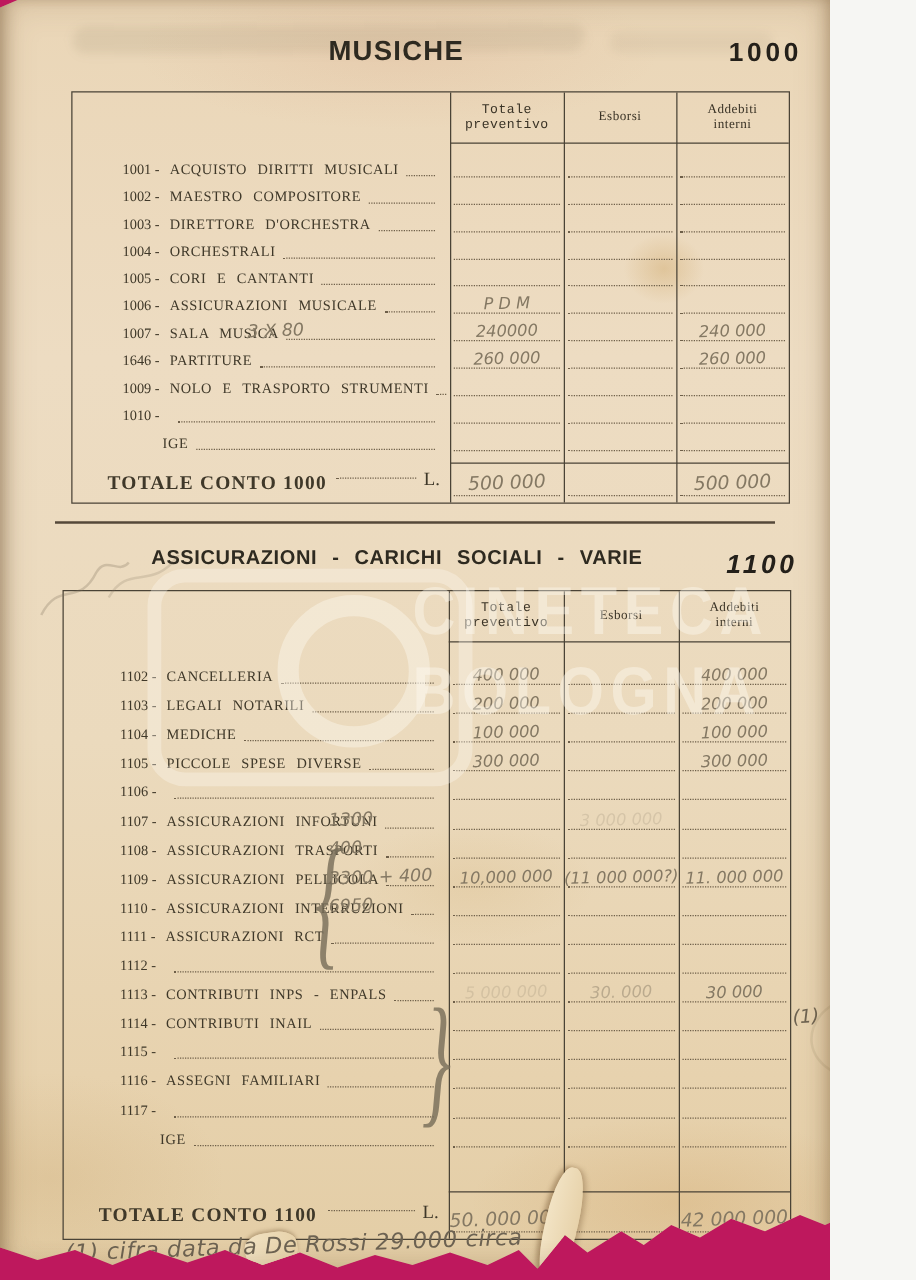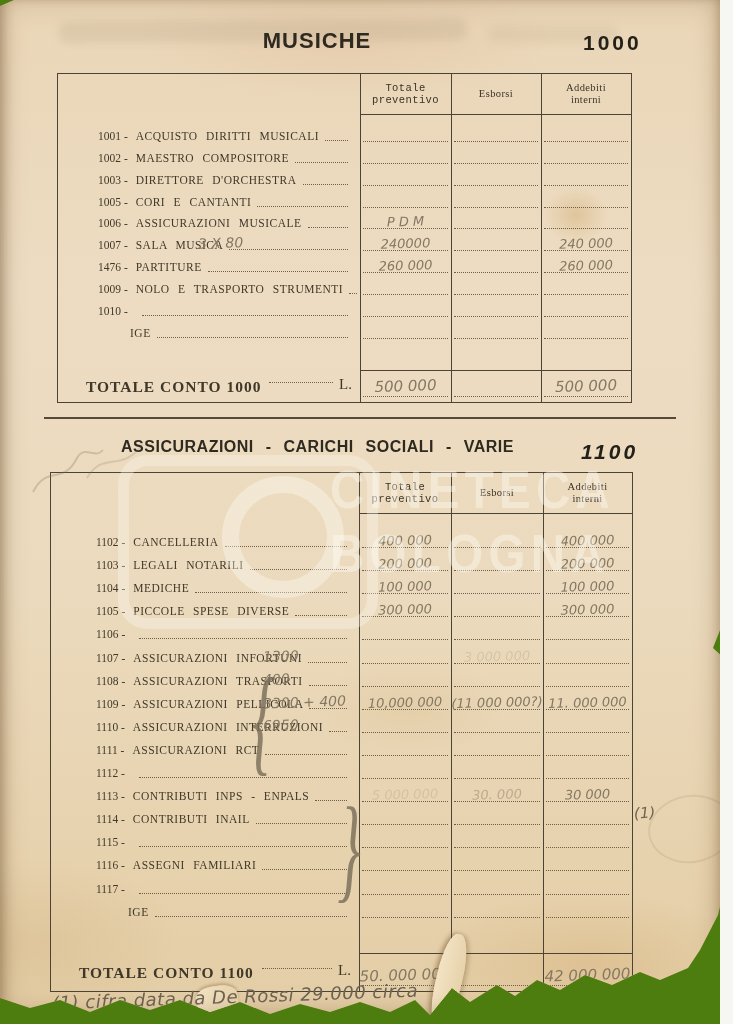--- a/index.html
+++ b/index.html
@@ -1,16 +1,16 @@
 <!DOCTYPE html>
 <html><head>
 <meta charset="utf-8">
 <style>
   html,body{margin:0;padding:0;background:#f6f6f3;}
-  .page{position:relative;width:720px;height:1024px;background:#4d7c0f;overflow:hidden;
+  .page{position:relative;width:664px;height:1024px;background:#be185d;overflow:hidden;
         font-family:"Liberation Serif",serif;color:#3f3829;}
   
   .paper{position:absolute;inset:0;
     background:
       radial-gradient(300px 90px at 48% 4%, rgba(210,150,120,.16), transparent 70%),
       radial-gradient(46px 40px at 80% 21%, rgba(190,140,60,.28), transparent 70%),
       radial-gradient(140px 70px at 57% 69%, rgba(200,160,90,.14), transparent 70%),
       radial-gradient(240px 100px at 82% 94%, rgba(200,145,75,.22), transparent 70%),
       radial-gradient(200px 120px at 6% 92%, rgba(190,150,90,.18), transparent 70%),
       linear-gradient(180deg,#ead6b7 0%,#eddcc2 28%,#ebdabd 58%,#e7d2ae 84%,#e3cda5 100%);
@@ -191,20 +191,37 @@
               <span class="hw"></span>
             </div>
             <div class="vc vcB">
               <span class="hw"></span>
             </div>
             <div class="vc vcC">
               <span class="hw"></span>
             </div>
           </div>
 
+          <div class="row">
+            <div class="label-cell">
+              <span class="num">1004 -</span>
+              <span class="lbl">ORCHESTRALI</span>
+              <span class="leader"></span>
+              <span class="hw label-hw"></span>
+            </div>
+            <div class="vc vcA">
+              <span class="hw"></span>
+            </div>
+            <div class="vc vcB">
+              <span class="hw"></span>
+            </div>
+            <div class="vc vcC">
+              <span class="hw"></span>
+            </div>
+          </div>
 
           <div class="row">
             <div class="label-cell">
               <span class="num">1005 -</span>
               <span class="lbl">CORI E CANTANTI</span>
               <span class="leader"></span>
               <span class="hw label-hw"></span>
             </div>
             <div class="vc vcA">
               <span class="hw"></span>
@@ -248,21 +265,21 @@
             <div class="vc vcB">
               <span class="hw"></span>
             </div>
             <div class="vc vcC">
               <span class="hw">240 000</span>
             </div>
           </div>
 
           <div class="row">
             <div class="label-cell">
-              <span class="num">1476 -</span>
+              <span class="num">1646 -</span>
               <span class="lbl">PARTITURE</span>
               <span class="leader"></span>
               <span class="hw label-hw"></span>
             </div>
             <div class="vc vcA">
               <span class="hw">260 000</span>
             </div>
             <div class="vc vcB">
               <span class="hw"></span>
             </div>

